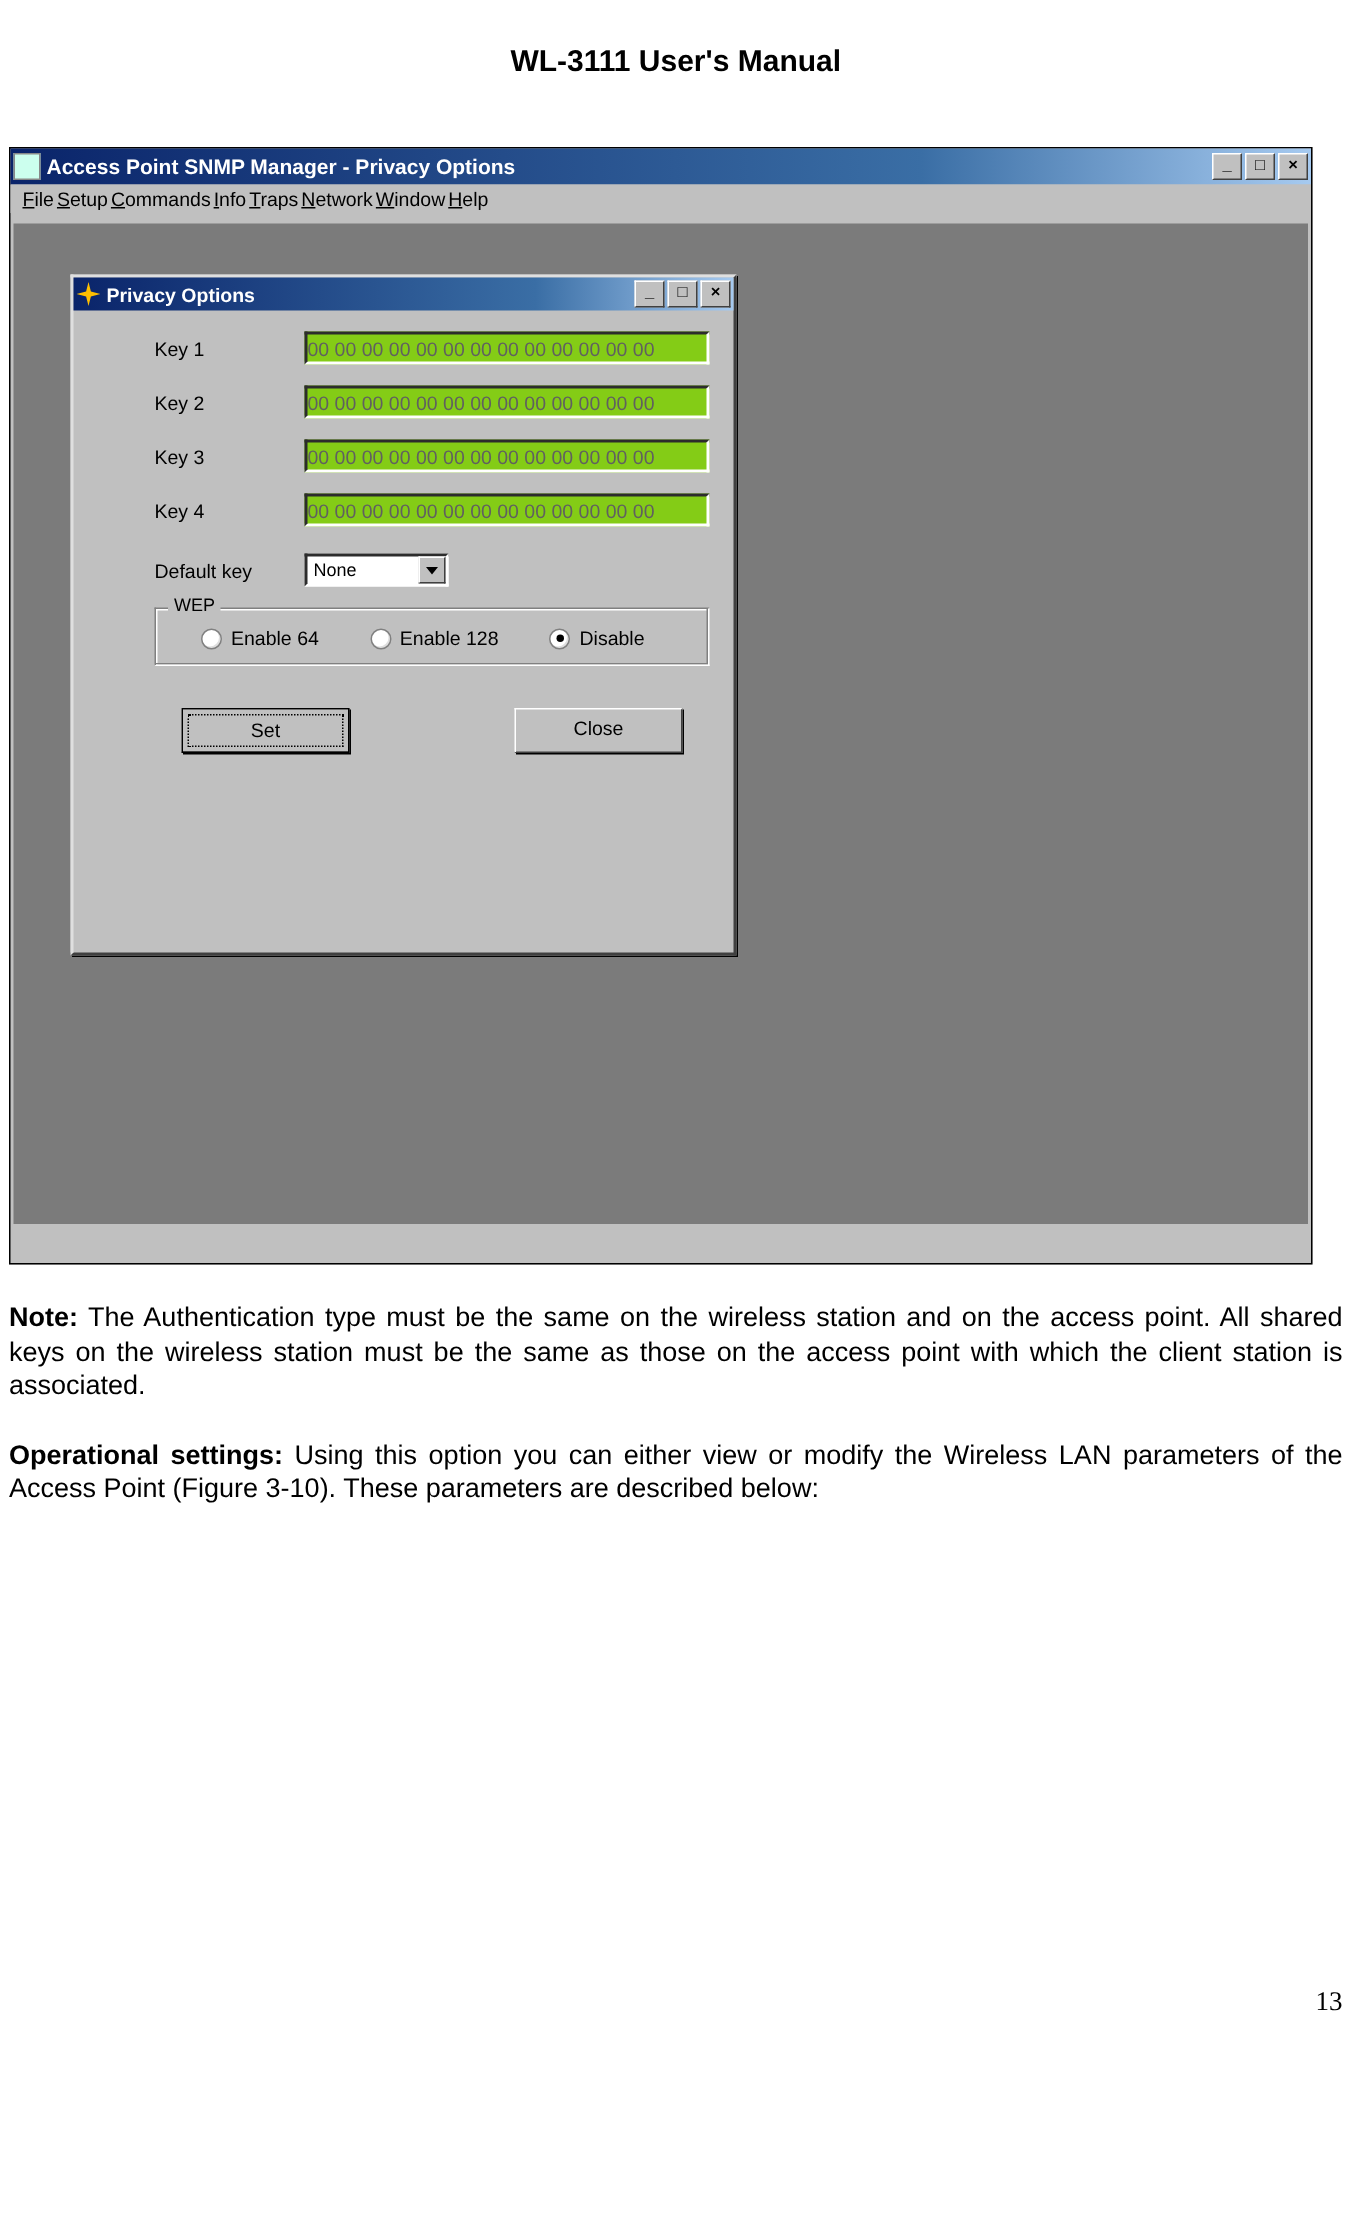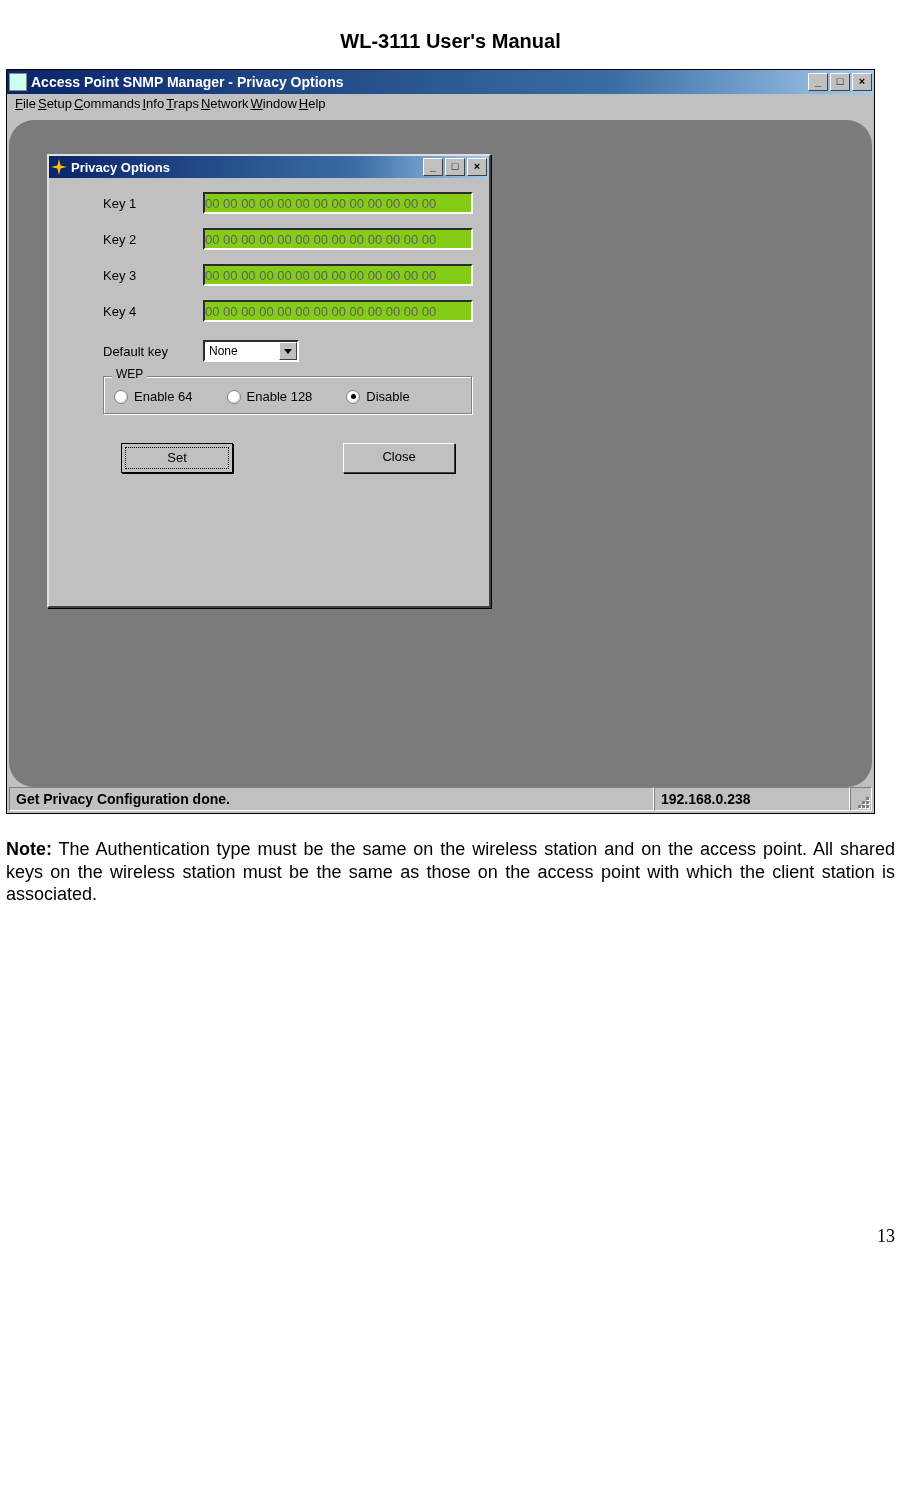--- a/index.html
+++ b/index.html
@@ -11,21 +11,21 @@
     width: 901px;
   }
   .page {
     padding: 20px 6px 40px 6px;
     box-sizing: border-box;
   }
   .doc-title {
     text-align: center;
     font-weight: bold;
     font-size: 20px;
-    margin: 10px 0 16px 0;
+    margin: 10px 0 45px 0;
   }
   .fig-caption {
     font-size: 18px;
     margin: 0 0 4px 0;
   }
   .fig-caption .fignum { font-style: italic; font-weight: bold; }
   .screenshot-outer {
     border: 1.5px solid #000;
     width: 869px;
     height: 745px;
@@ -59,21 +59,20 @@
   .menubar {
     display:flex; gap:2px; background:#c0c0c0;
     padding:2px 8px; font-size:13px;
   }
   .menubar span { cursor:default; }
   .menubar .ul { text-decoration: underline; }
 
   .app-client {
     position:absolute; left:2px; right:2px; top:50px; bottom:26px;
     background:#7b7b7b;
-    border-radius:25px;
   }
 
   .subwindow {
     position:absolute; left:38px; top:34px;
     width:440px; height:450px;
     background:#c0c0c0;
     border:2px solid #dfdfdf;
     border-right-color:#404040; border-bottom-color:#404040;
     box-shadow: 1px 1px 0 #000;
   }
@@ -113,21 +112,21 @@
     display:flex; align-items:center; justify-content:center;
   }
   .dd-arrow {
     width:0;height:0;border-left:4px solid transparent;border-right:4px solid transparent;border-top:5px solid #000;
   }
 
   .group-box {
     border:1px solid #808080;
     border-right-color:#fff; border-bottom-color:#fff;
     box-shadow: inset -1px -1px 0 #808080, inset 1px 1px 0 #fff;
-    padding:12px 8px 10px 0; margin:6px 0 16px 0; position:relative;
+    padding:12px 8px 10px 20px; margin:6px 0 16px 0; position:relative;
   }
   .group-box .legend {
     position:absolute; top:-10px; left:8px; background:#c0c0c0;
     padding:0 4px; font-size:12px;
   }
   .radio-row { display:flex; gap:34px; align-items:center; padding-left:10px; }
   .radio-item { display:flex; align-items:center; gap:6px; font-size:13px; }
   .radio-outer {
     width:12px;height:12px;border-radius:50%;
     background:#fff; border:1px solid #808080;
@@ -268,35 +267,24 @@
               <span class="focus-ring">Set</span>
             </div>
             <div class="btn95">
               <span>Close</span>
             </div>
           </div>
         </div>
       </div>
     </div>
 
-    <div class="statusbar">
-      <div class="status-cell status-main">Get Privacy Configuration done.</div>
-      <div class="status-cell status-ip">192.168.0.238</div>
-      <div class="status-cell status-grip">
-        <div class="grip">
-          <div style="right:0;bottom:0"></div>
-          <div style="right:4px;bottom:0"></div>
-          <div style="right:8px;bottom:0"></div>
-          <div style="right:0;bottom:4px"></div>
-          <div style="right:4px;bottom:4px"></div>
-          <div style="right:0;bottom:8px"></div>
-        </div>
-      </div>
-    </div>
   </div>
 
   <p class="bodytext">
     <span class="bolditalic">Note:</span><span> The Authentication type must be the same on the wireless station and on the access point. All shared keys on the wireless station must be the same as those on the access point with which the client station is associated.</span>
   </p>
 
+  <p class="bodytext">
+    <span class="bold">Operational settings:</span><span> Using this option you can either view or modify the Wireless LAN parameters of the Access Point (Figure 3-10). These parameters are described below:</span>
+  </p>
 
   <div class="page-number">13</div>
 </div>
 
 </body></html>

